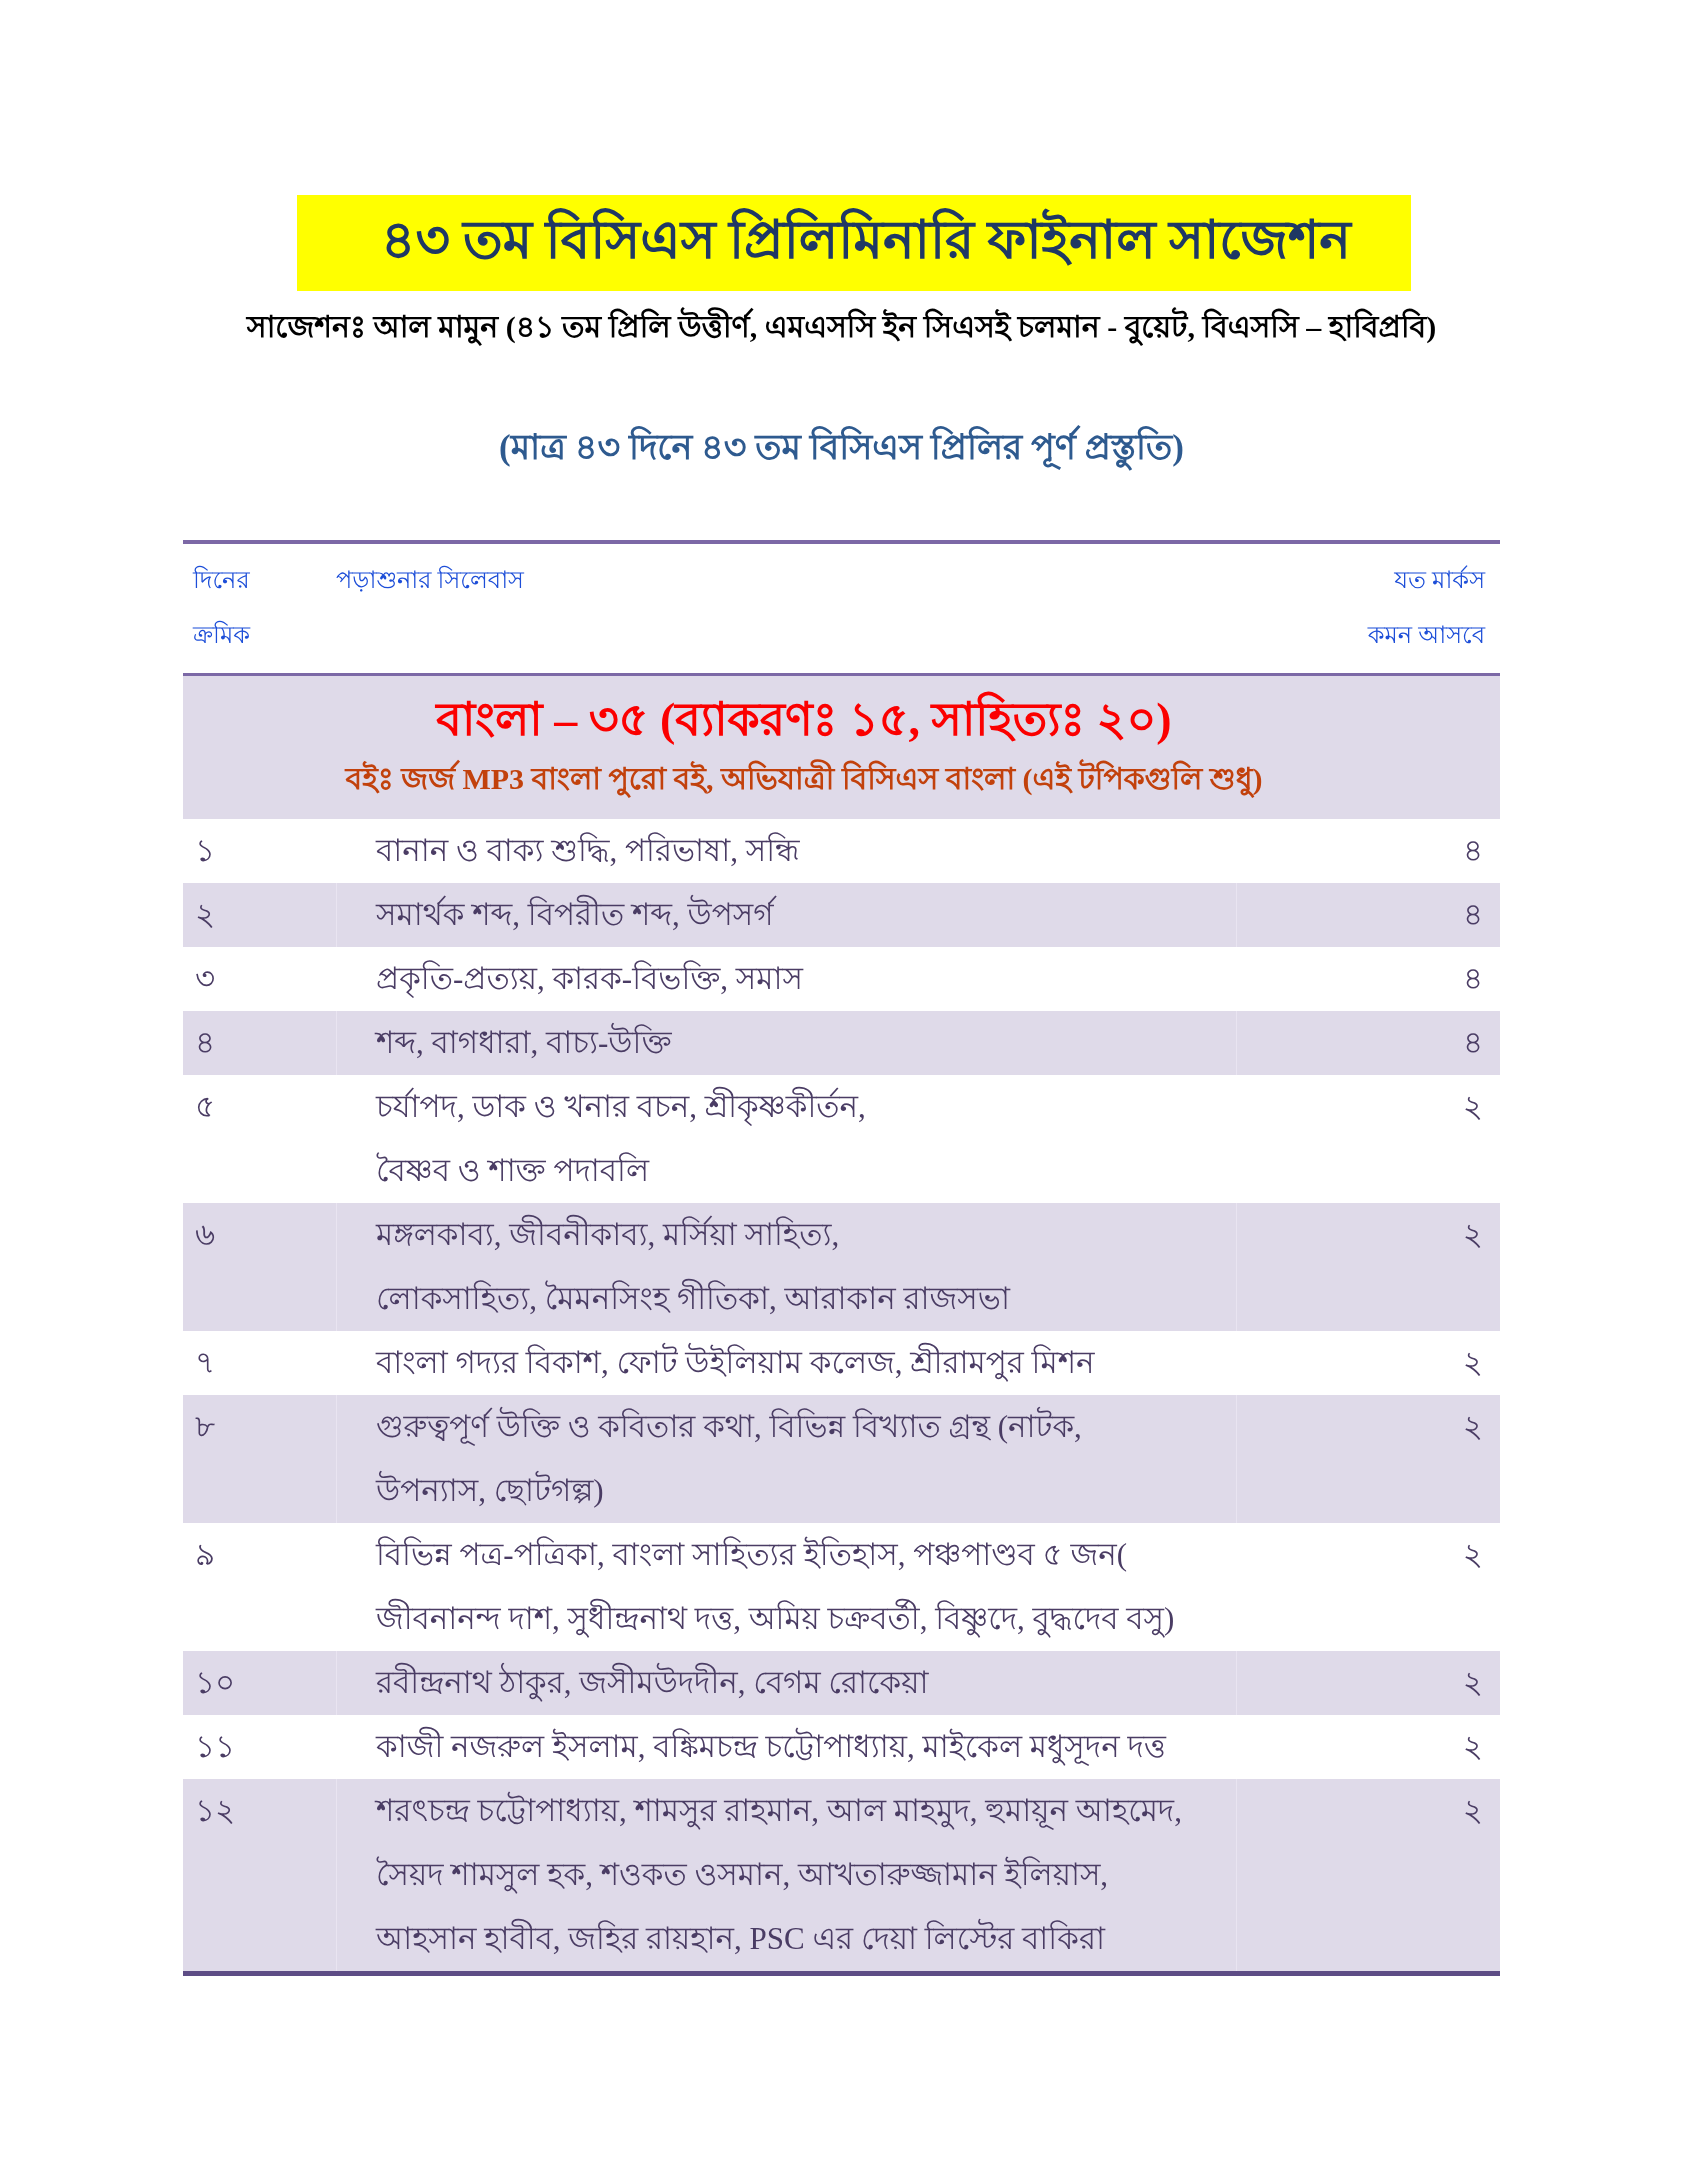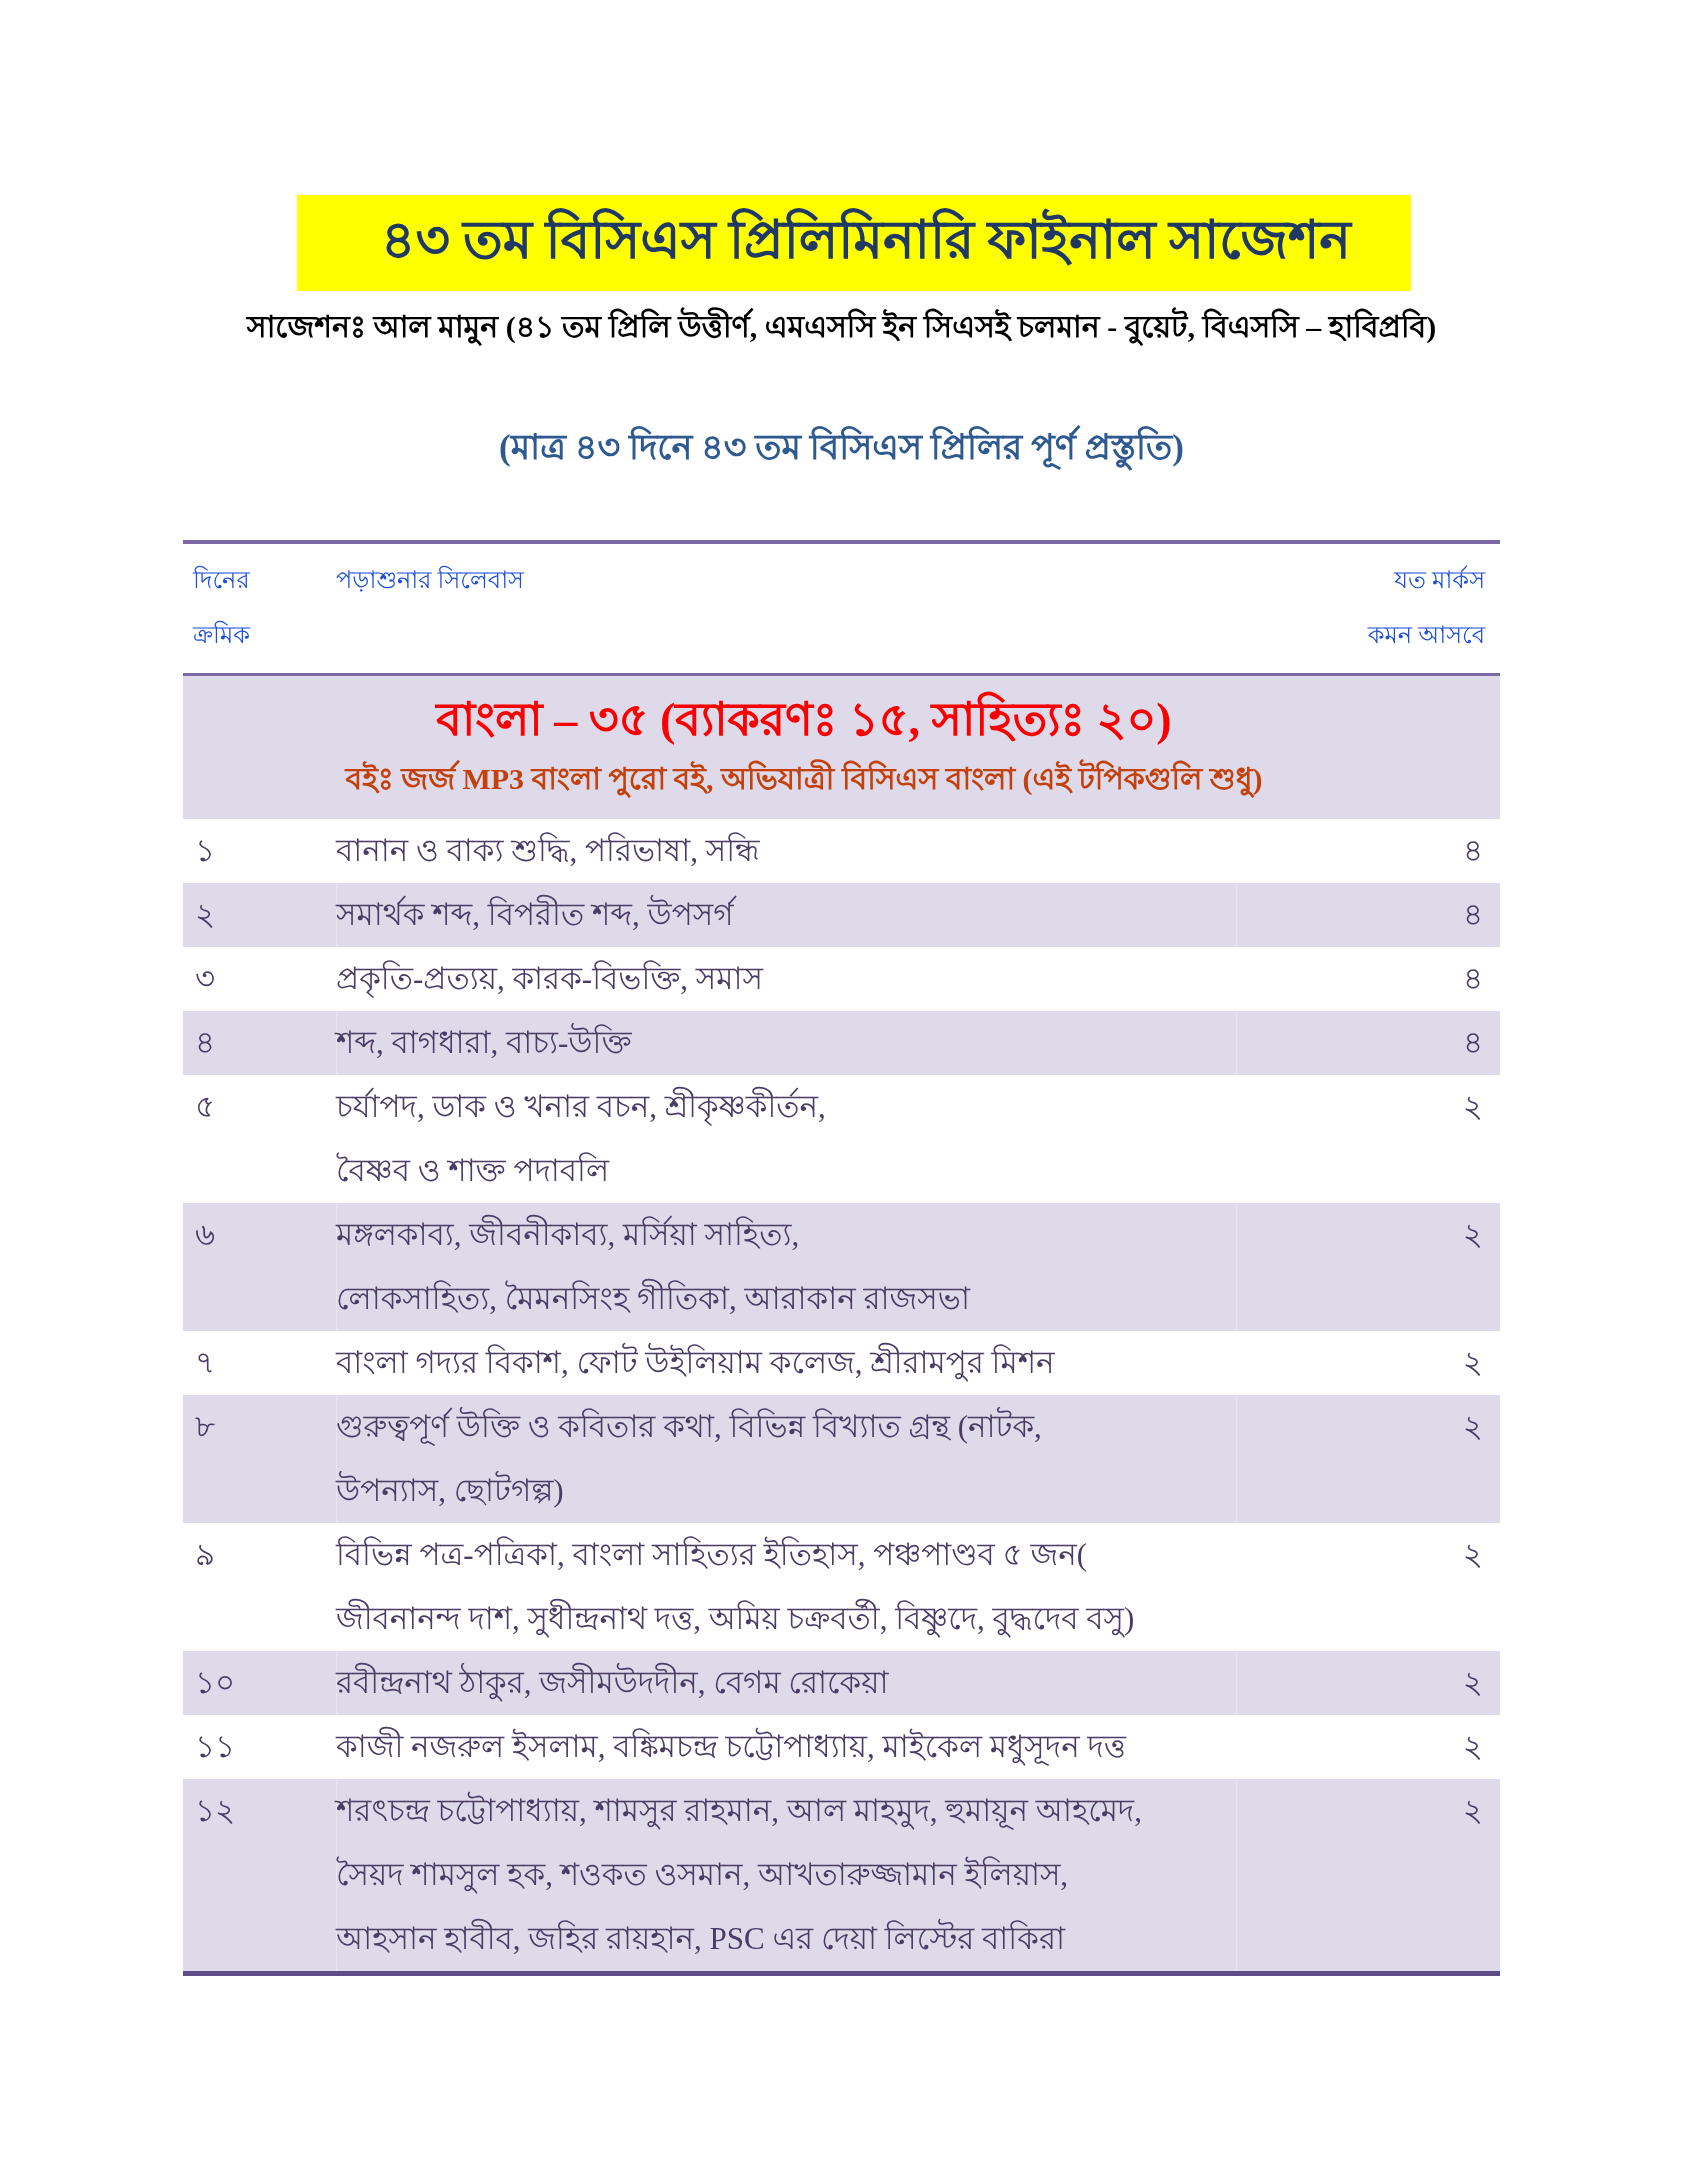--- a/index.html
+++ b/index.html
@@ -41,21 +41,21 @@
   }
   .section-title { font-size:46px; font-weight:bold; color:#FB0000; line-height:59px; white-space:nowrap; }
   .section-sub   { font-size:30px; font-weight:bold; color:#c2410c; line-height:44px; margin-top:8px; white-space:nowrap; }
   .row {
     display:grid; grid-template-columns:153px 901px 262px;
     color:#4A3C64; font-size:31px;
   }
   .row.lav { background:#DFDAE9; }
   .row.lav .rc2 { box-shadow:inset 1px 0 0 #E9E4F1, inset -1px 0 0 #E9E4F1; }
   .rc1 { padding-left:12px; line-height:64px; }
-  .rc2 .line { line-height:64px; white-space:nowrap; }
+  .rc2 .line { line-height:64px; white-space:nowrap;margin-left:40px; }
   .rc3 { text-align:right; padding-right:16px; line-height:64px; }
   .bottom-rule { border-top:5px solid #5D4C85; height:0; }
 </style>
 </head>
 <body>
 
 <div class="page">
 
   <div class="title-band">
     <span class="title-text">৪৩ তম বিসিএস প্রিলিমিনারি ফাইনাল সাজেশন</span>

